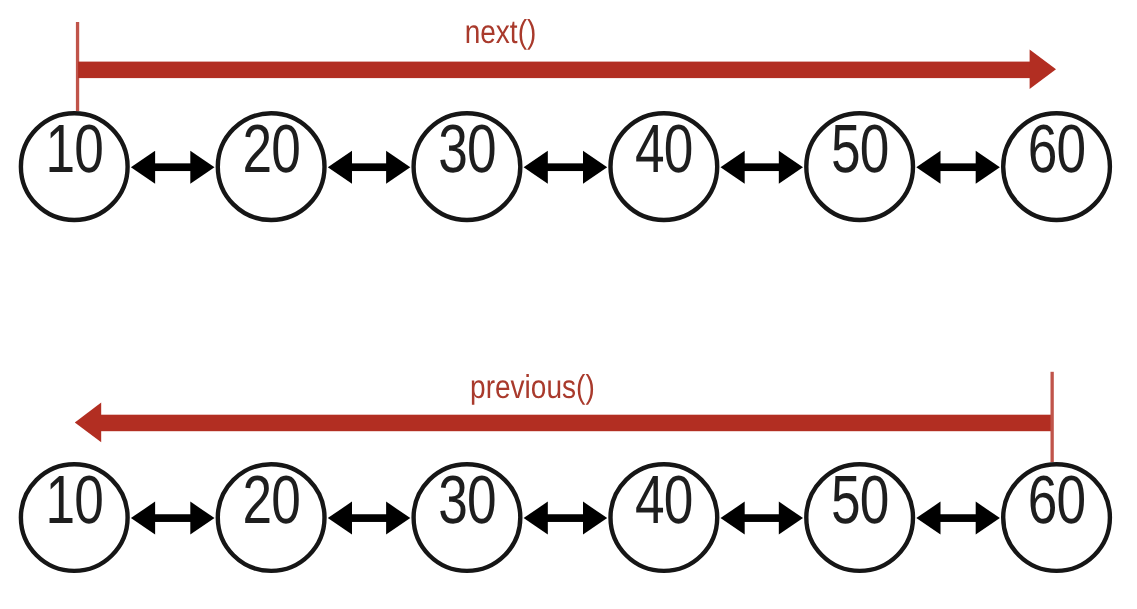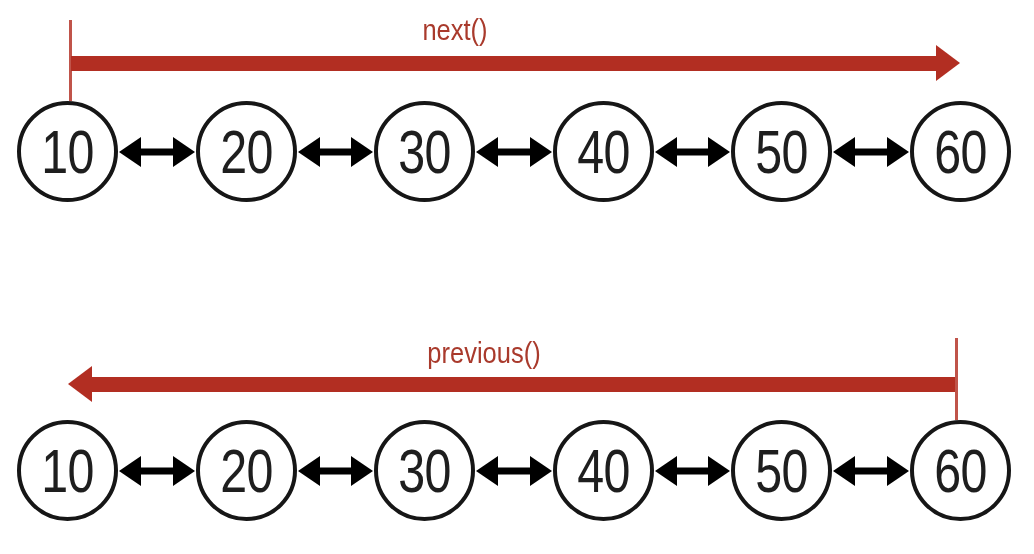--- a/index.html
+++ b/index.html
@@ -72,21 +72,21 @@
   .row-bottom { top: 420px; }
 
   .node {
     box-sizing: border-box;
     width: 101px;
     height: 101px;
     border: 4px solid #161616;
     border-radius: 50%;
     background: #ffffff;
     display: flex;
-    align-items: center;
+    align-items: flex-start;
     justify-content: center;
     flex: 0 0 auto;
   }
   .nv {
     font-size: 62px;
     line-height: 1;
     color: #1e1e1e;
     transform: scaleX(0.78);
     letter-spacing: -1px;
   }

